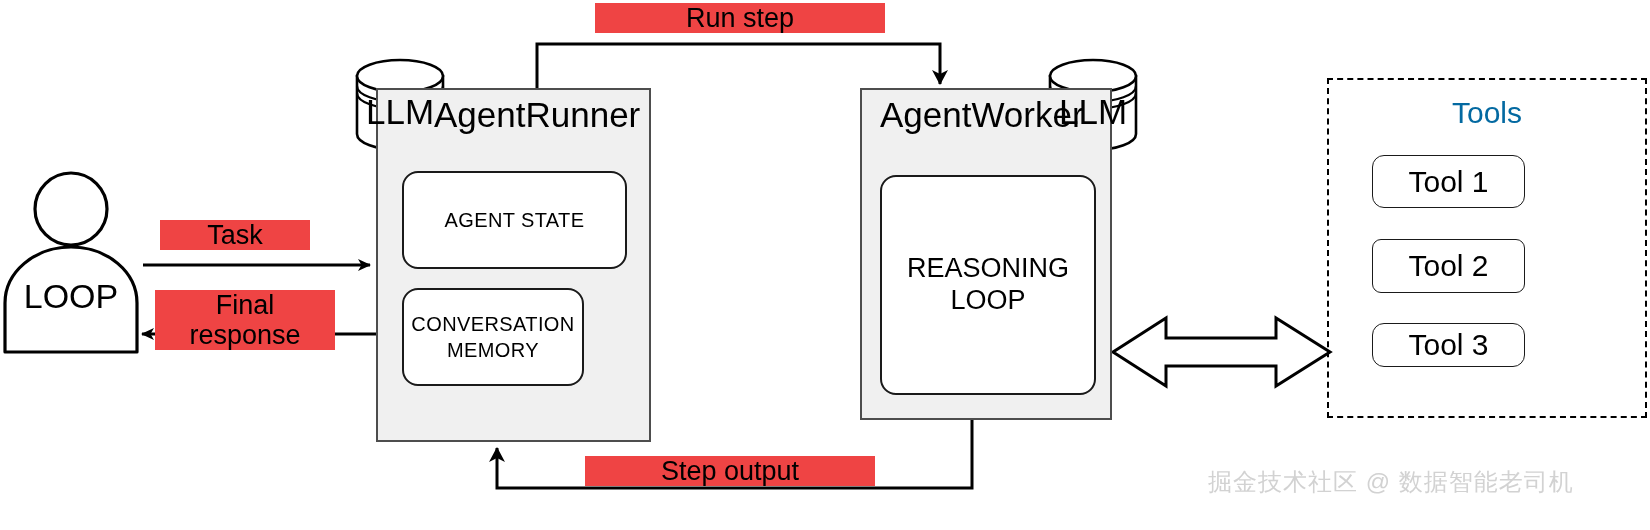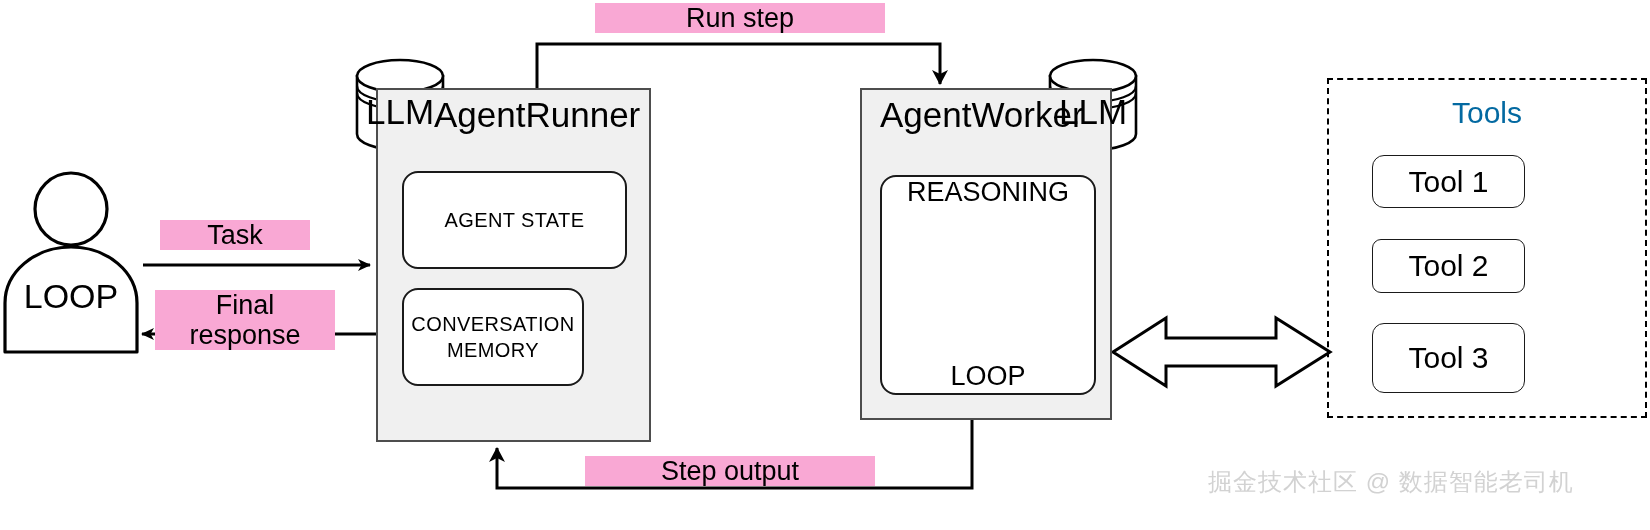--- a/index.html
+++ b/index.html
@@ -53,21 +53,20 @@
     text-align: center;
     color: #000;
   }
   .inner-box.small-caps-label {
     font-size: 20px;
     letter-spacing: 0.4px;
   }
   .reasoning-box {
     font-size: 27px;
     line-height: 1.18;
-    justify-content: space-between;
   }
 
   
   .tools-panel {
     border: 2px dashed #000000;
     background: transparent;
   }
   .tools-title {
     position: absolute;
     text-align: center;
@@ -87,21 +86,21 @@
   }
 
   
   .edge-label {
     position: absolute;
     color: #000;
     font-size: 27px;
     white-space: nowrap;
     text-align: center;
     line-height: 1.12;
-    background: #f9a8d4;
+    background: #ef4444;
   }
 
   
   .user-label {
     position: absolute;
     font-size: 34px;
     color: #000;
     text-align: center;
     white-space: nowrap;
   }
@@ -216,21 +215,21 @@
   <div class="abs tools-panel" style="left:1327px; top:78px; width:320px; height:340px;"></div>
 
   <div class="tools-title" style="left:1327px; top:96px; width:320px;">Tools</div>
 
   <div class="abs tool-box" style="left:1372px; top:155px; width:153px; height:53px;">
     <span>Tool 1</span>
   </div>
   <div class="abs tool-box" style="left:1372px; top:239px; width:153px; height:54px;border-radius:9px;">
     <span>Tool 2</span>
   </div>
-  <div class="abs tool-box" style="left:1372px; top:323px; width:153px; height:70px;">
+  <div class="abs tool-box" style="left:1372px; top:323px; width:153px; height:44px;">
     <span>Tool 3</span>
   </div>
 
   <div class="edge-label" style="left:160px; top:220px; width:150px;">Task</div>
 
   <div class="edge-label" style="left:155px; top:290px; width:180px;">
     <div>Final</div>
     <div>response</div>
   </div>
 

